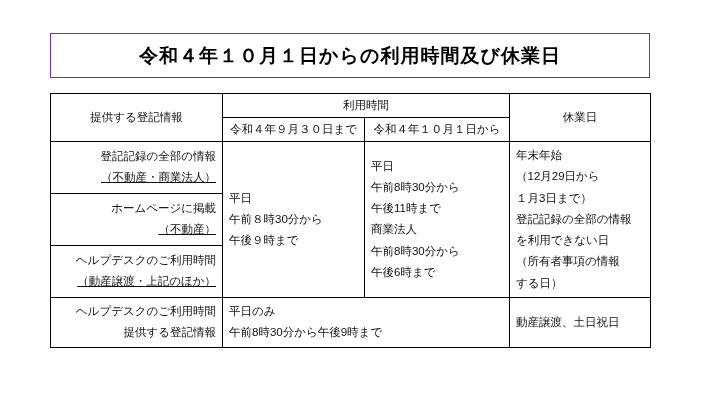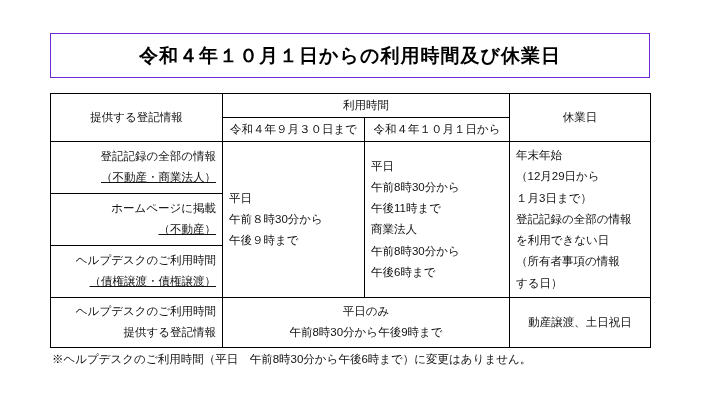--- a/index.html
+++ b/index.html
@@ -90,21 +90,20 @@
     padding-left: 16px;
   }
   .holiday-cell {
     text-align: left;
     vertical-align: top;
     padding-top: 7px;
     padding-left: 8px;
     font-size: 11.5px;
   }
   .center-cell {
-    text-align: center;
     vertical-align: middle;
   }
   .note {
     position: absolute;
     left: 52px;
     top: 352px;
     font-size: 11.5px;
     color: #111;
     white-space: nowrap;
   }
@@ -170,33 +169,32 @@
       <tr>
         <td class="left-cell cell-lines">
           <span class="ln">ホームページに掲載</span>
           <span class="ln indent">（不動産）</span>
         </td>
       </tr>
 
       <tr>
         <td class="left-cell cell-lines">
           <span class="ln">ヘルプデスクのご利用時間</span>
-          <span class="ln indent">（債権譲渡・債権譲渡）</span>
+          <span class="ln indent">（動産譲渡・上記のほか）</span>
         </td>
       </tr>
 
       <tr>
         <td class="left-cell cell-lines">
           <span class="ln">ヘルプデスクのご利用時間</span>
           <span class="ln">提供する登記情報</span>
         </td>
         <td class="center-cell cell-lines" colspan="2">
           <span class="ln">平日のみ</span>
           <span class="ln">午前8時30分から午後9時まで</span>
         </td>
         <td class="center-cell">動産譲渡、土日祝日</td>
       </tr>
     </tbody>
   </table>
 
-  <div class="note">※ヘルプデスクのご利用時間（平日　午前8時30分から午後6時まで）に変更はありません。</div>
 
 </div>
 
 </body></html>

